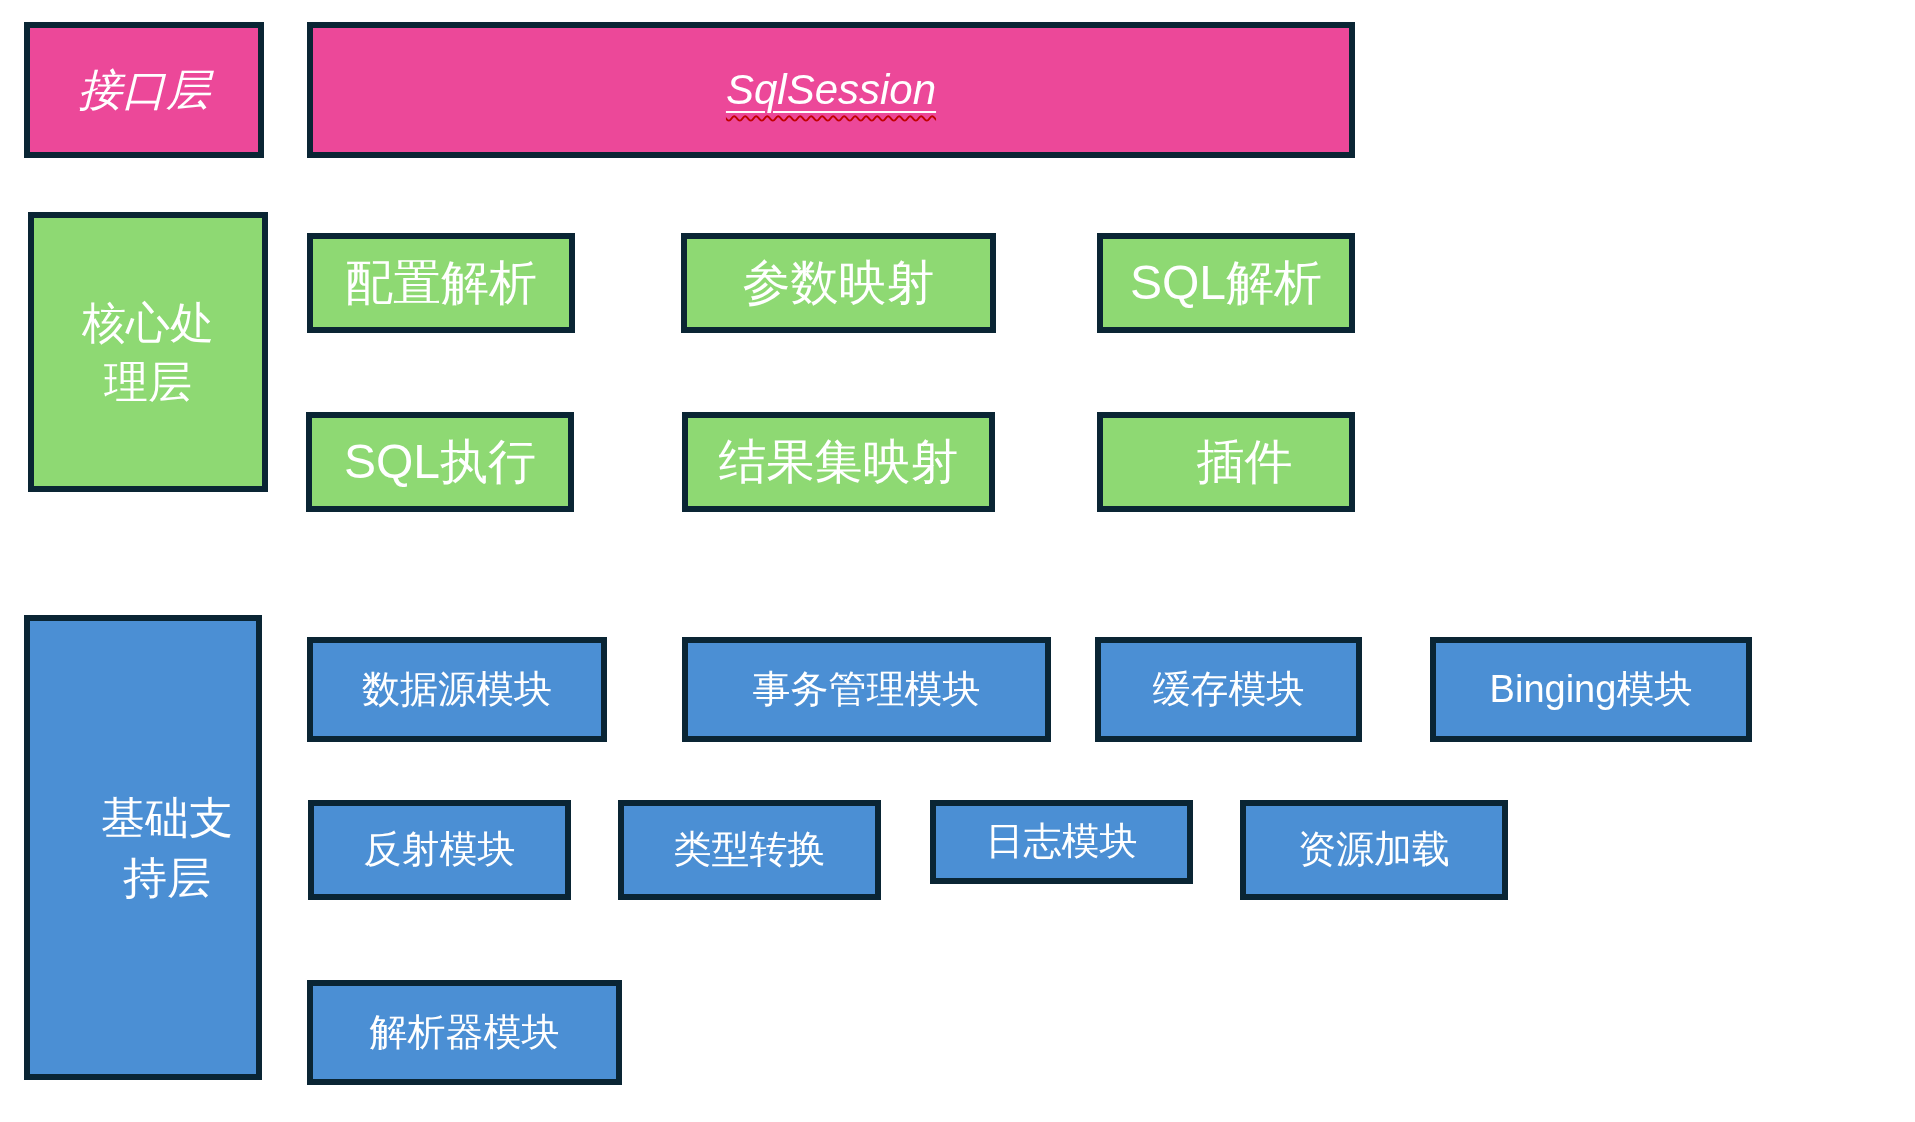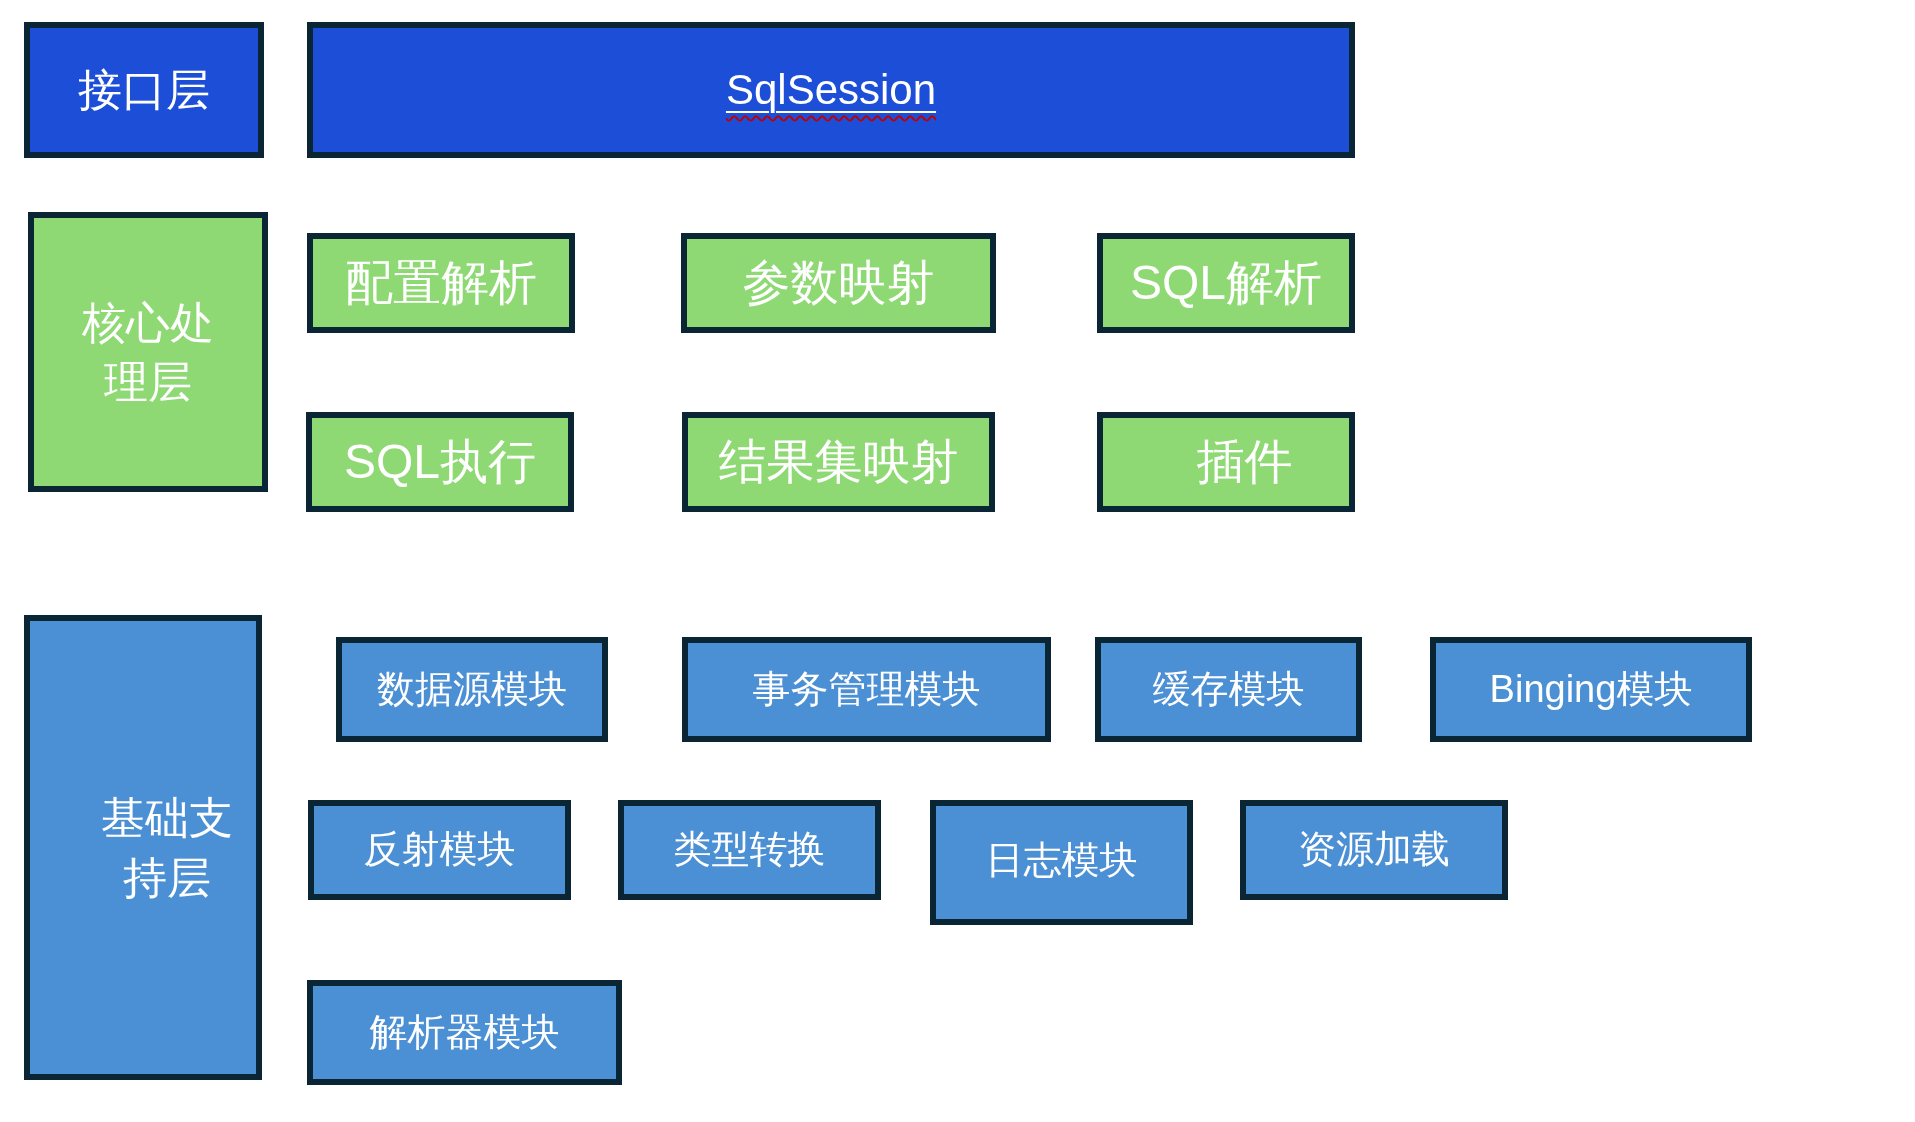--- a/index.html
+++ b/index.html
@@ -15,21 +15,21 @@
     position: absolute;
     box-sizing: border-box;
     border: 6px solid #0a2534;
     color: #ffffff;
     display: flex;
     align-items: center;
     justify-content: center;
     text-align: center;
     line-height: 1.35;
   }
-  .teal  { background: #1d4ed8; }
+  .teal  { background: #ec4899; font-style: italic; }
   .green { background: #8ed973; }
   .blue  { background: #4b8fd4; }
 
   .layer-label { font-size: 44px; }
   .layer-label .wrap3 {
     display: inline-block;
     max-width: 3.3em;      
     text-align: center;
   }
   .sql-title { font-size: 42px; }
@@ -77,31 +77,31 @@
   <div class="box green mod-green" style="left:306px; top:412px; width:268px; height:100px;">SQL执行</div>
 
   <div class="box green mod-green" style="left:682px; top:412px; width:313px; height:100px;">结果集映射</div>
 
   <div class="box green mod-green" style="left:1097px; top:412px; width:258px; height:100px;padding-left:37px;">插件</div>
 
   <div class="box blue layer-label" style="left:24px; top:615px; width:238px; height:465px;padding-left:48px;">
     <span class="wrap3">基础支持层</span>
   </div>
 
-  <div class="box blue mod-blue" style="left:307px; top:637px; width:272px; height:105px;margin-left:29px;">数据源模块</div>
+  <div class="box blue mod-blue" style="left:307px; top:637px; width:300px; height:105px;">数据源模块</div>
 
   <div class="box blue mod-blue" style="left:682px; top:637px; width:369px; height:105px;">事务管理模块</div>
 
   <div class="box blue mod-blue" style="left:1095px; top:637px; width:267px; height:105px;">缓存模块</div>
 
   <div class="box blue mod-blue" style="left:1430px; top:637px; width:322px; height:105px;">Binging模块</div>
 
   <div class="box blue mod-blue" style="left:308px; top:800px; width:263px; height:100px;">反射模块</div>
 
   <div class="box blue mod-blue" style="left:618px; top:800px; width:263px; height:100px;">类型转换</div>
 
-  <div class="box blue mod-blue" style="left:930px; top:800px; width:263px; height:125px;font-family:Liberation Mono, monospace;">日志模块</div>
+  <div class="box blue mod-blue" style="left:930px; top:800px; width:263px; height:84px;">日志模块</div>
 
   <div class="box blue mod-blue" style="left:1240px; top:800px; width:268px; height:100px;">资源加载</div>
 
   <div class="box blue mod-blue" style="left:307px; top:980px; width:315px; height:105px;">解析器模块</div>
 
 </div>
 
 </body></html>

